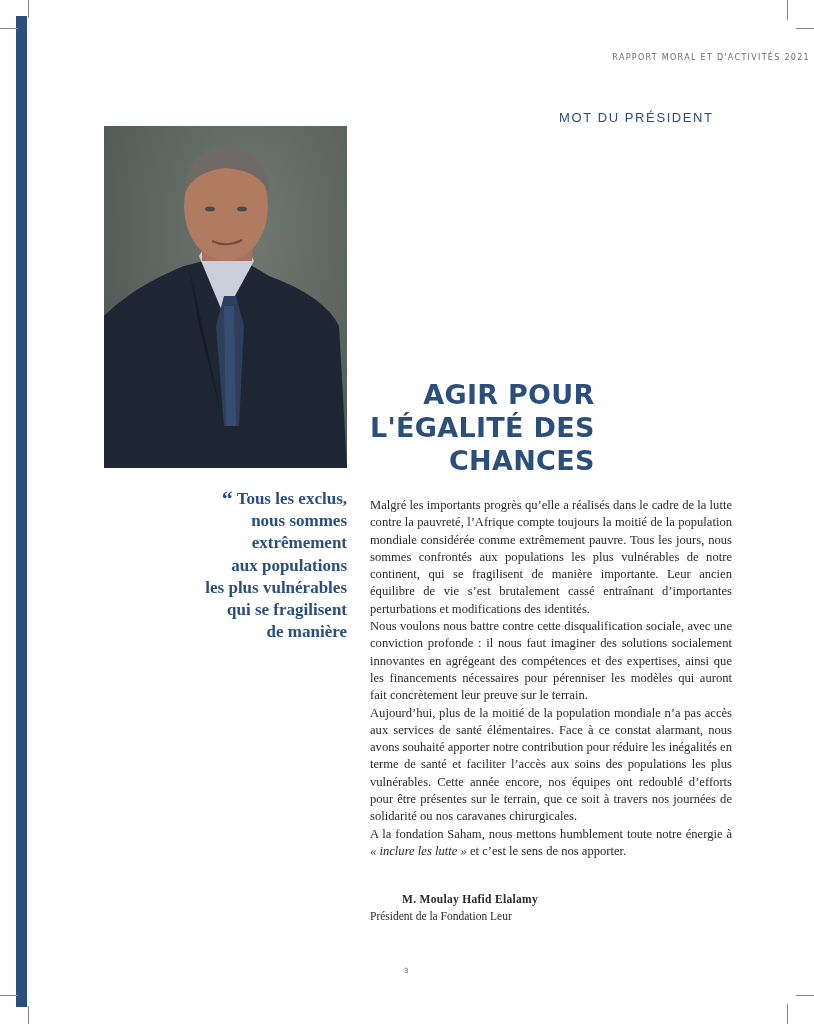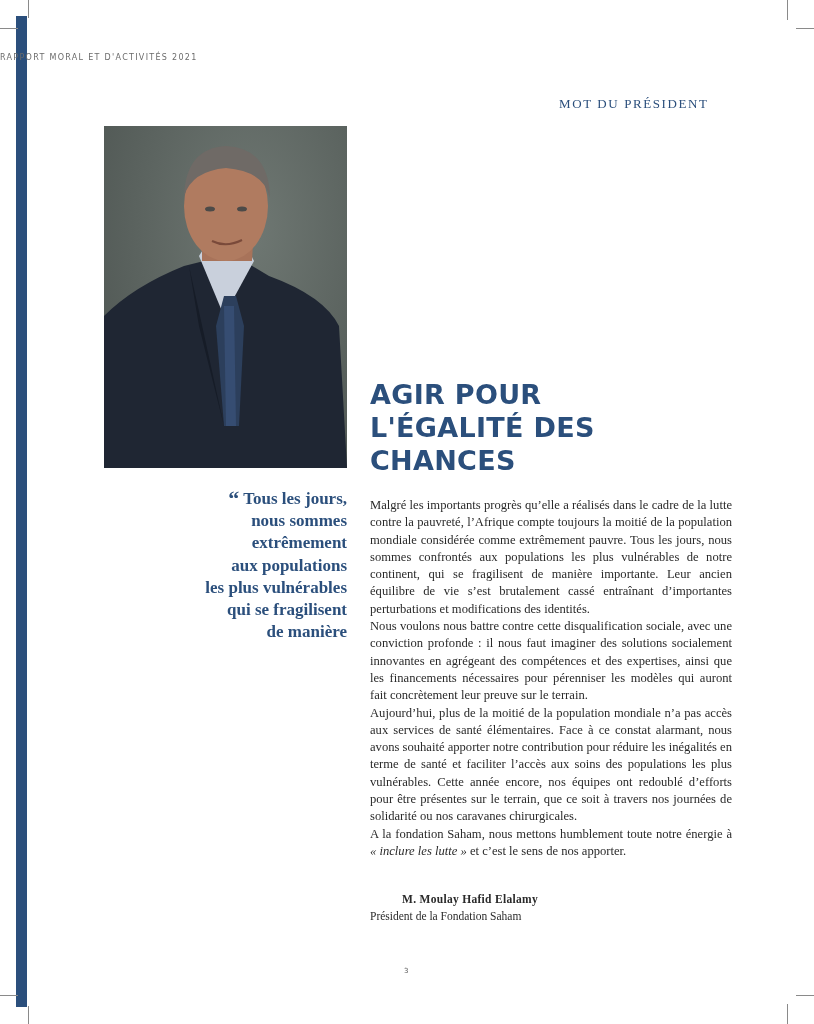--- a/index.html
+++ b/index.html
@@ -7,41 +7,41 @@
     width: 814px; height: 1024px; position: relative; overflow: hidden;
     background: #ffffff;
     font-family: "Liberation Serif", serif;
   }
   .blue-bar {
     position: absolute; left: 16px; top: 16px; width: 11px; height: 991px;
     background: #2b4f7c;
   }
   .crop { position: absolute; background: #8a8a8a; }
   .running-header {
-    position: absolute; top: 53px; left: 0; width: 810px; text-align: left;
+    position: absolute; top: 53px; left: 0; width: 810px; text-align: right;
     font-family: "DejaVu Sans", sans-serif; font-size: 8px; letter-spacing: 1.3px;
     color: #6b6b6b;
   }
   .section-label {
-    position: absolute; top: 96px; left: 559px;
-    font-family: Liberation Serif, serif; font-size: 13px; letter-spacing: 1.6px;
+    position: absolute; top: 110px; left: 559px;
+    font-family: Liberation Sans, sans-serif; font-size: 13px; letter-spacing: 1.6px;
     color: #2b4f7c;
   }
   .photo {
     position: absolute; left: 104px; top: 126px; width: 243px; height: 342px;
     background: radial-gradient(ellipse at 60% 30%, #6f7873 0%, #5b635f 55%, #4b524f 100%);
     overflow: hidden;
   }
   .photo svg { display: block; }
   .title {
     position: absolute; left: 370px; top: 378px;
     font-family: "DejaVu Sans", sans-serif; font-weight: bold; font-size: 27px;
     line-height: 33px; color: #2b4f7c; letter-spacing: 0.3px;
   }
-  .title div { white-space: nowrap; }
+  .title div { white-space: nowrap; text-align: right; }
   .pull-quote {
     position: absolute; left: 150px; top: 488px; width: 197px;
     text-align: right; font-family: "Liberation Serif", serif; font-weight: bold;
     font-size: 17px; line-height: 22.2px; color: #2b4f7c;
   }
   .pull-quote .q { font-size: 22px; vertical-align: -2px; }
   .body-text {
     position: absolute; left: 370px; top: 497px; width: 362px;
     font-family: "Liberation Serif", serif; font-size: 12.6px; line-height: 17.3px;
     color: #2a2a2a; text-align: justify;
@@ -104,32 +104,32 @@
   </svg>
 </div>
 
 <div class="title">
   <div>AGIR POUR</div>
   <div>L'ÉGALITÉ DES</div>
   <div>CHANCES</div>
 </div>
 
 <div class="pull-quote">
-  <div><span class="q">“</span> <span>Tous les jours,</span></div>
+  <div><span class="q">“</span> <span>Tous les exclus,</span></div>
   <div>nous sommes</div>
   <div>extrêmement</div>
   <div>aux populations</div>
   <div>les plus vulnérables</div>
   <div>qui se fragilisent</div>
   <div>de manière</div>
 </div>
 
 <div class="body-text">
   <p>Malgré les importants progrès qu’elle a réalisés dans le cadre de la lutte contre la pauvreté, l’Afrique compte toujours la moitié de la population mondiale considérée comme extrêmement pauvre. Tous les jours, nous sommes confrontés aux populations les plus vulnérables de notre continent, qui se fragilisent de manière importante. Leur ancien équilibre de vie s’est brutalement cassé entraînant d’importantes perturbations et modifications des identités.</p>
   <p>Nous voulons nous battre contre cette disqualification sociale, avec une conviction profonde : il nous faut imaginer des solutions socialement innovantes en agrégeant des compétences et des expertises, ainsi que les financements nécessaires pour pérenniser les modèles qui auront fait concrètement leur preuve sur le terrain.</p>
   <p>Aujourd’hui, plus de la moitié de la population mondiale n’a pas accès aux services de santé élémentaires. Face à ce constat alarmant, nous avons souhaité apporter notre contribution pour réduire les inégalités en terme de santé et faciliter l’accès aux soins des populations les plus vulnérables. Cette année encore, nos équipes ont redoublé d’efforts pour être présentes sur le terrain, que ce soit à travers nos journées de solidarité ou nos caravanes chirurgicales.</p>
   <p><span>A la fondation Saham, nous mettons humblement toute notre énergie à </span><em>« inclure les lutte »</em><span> et c’est le sens de nos apporter.</span></p>
 </div>
 
 <div class="signature-name">M. Moulay Hafid Elalamy</div>
-<div class="signature-role">Président de la Fondation Saham</div>
+<div class="signature-role">Président de la Fondation Leur</div>
 
 <div class="page-number">3</div>
 
 </body></html>

